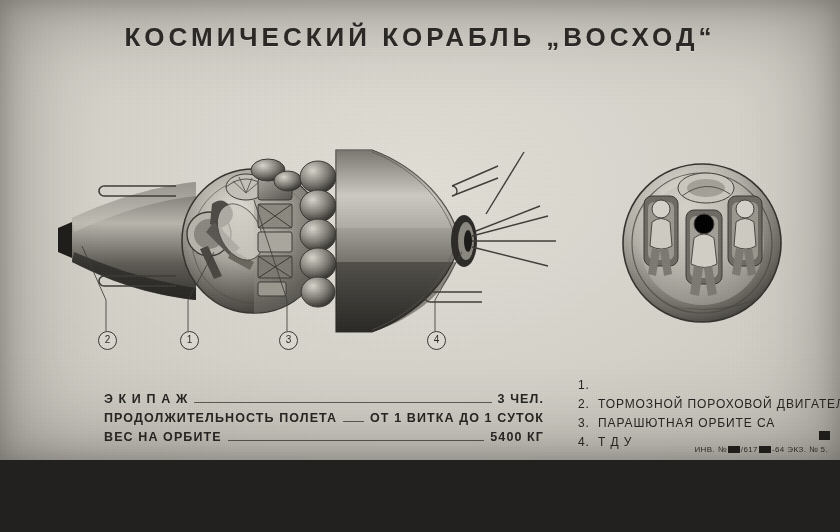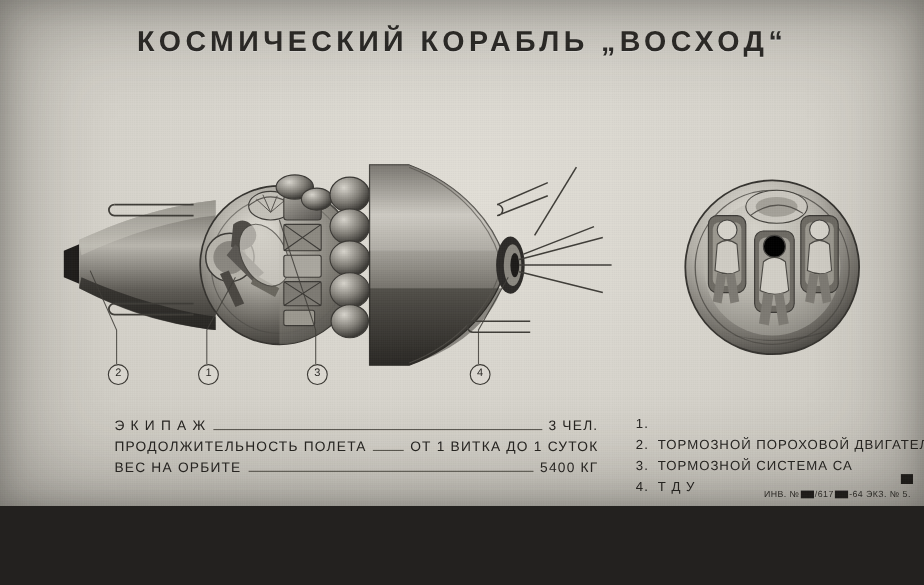--- a/index.html
+++ b/index.html
@@ -50,25 +50,26 @@
     letter-spacing: 4px;
     color: #2b2926;
     font-family: "Liberation Sans", sans-serif;
     text-shadow: 0 1px 0 rgba(255,255,255,.35);
   }
 
   
   .specs {
     position: absolute;
     left: 104px;
-    top: 380px;
+    top: 392px;
     width: 440px;
     font-size: 12.5px;
     letter-spacing: 1.1px;
     color: #262421;
+    font-weight: bold;
   }
   .spec-row {
     display: flex;
     align-items: baseline;
     height: 19px;
     white-space: nowrap;
   }
   .spec-label { flex: 0 0 auto; }
   .spec-dots {
     flex: 1 1 auto;
@@ -348,21 +349,21 @@
   <div class="legend">
     <div class="legend-row">
       <span class="legend-num">1.</span>
     </div>
     <div class="legend-row">
       <span class="legend-num">2.</span>
       <span class="legend-text">ТОРМОЗНОЙ ПОРОХОВОЙ ДВИГАТЕЛЬ</span>
     </div>
     <div class="legend-row">
       <span class="legend-num">3.</span>
-      <span class="legend-text">ТОРМОЗНОЙ СИСТЕМА СА</span>
+      <span class="legend-text">ПАРАШЮТНАЯ ОРБИТЕ СА</span>
     </div>
     <div class="legend-row">
       <span class="legend-num">4.</span>
       <span class="legend-text">Т Д У</span>
     </div>
   </div>
 
   <div class="corner-mark"></div>
   <div class="footer-stamp">
     <span>ИНВ. №</span><span class="footer-blot"></span><span>/617</span><span class="footer-blot"></span><span>-64    ЭКЗ. № 5.</span>

